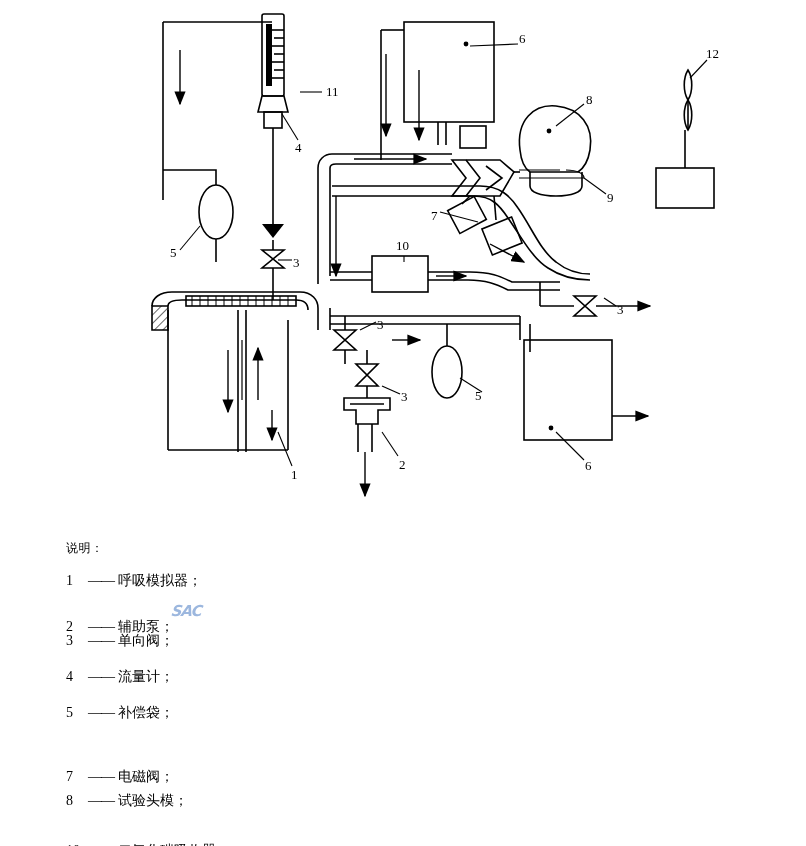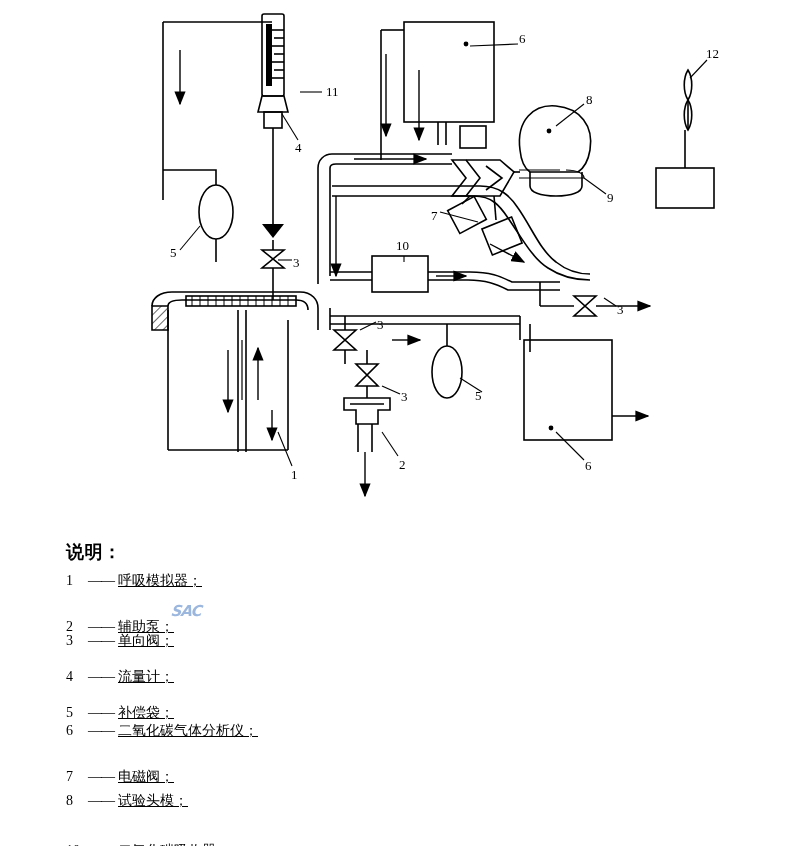--- a/index.html
+++ b/index.html
@@ -26,44 +26,42 @@
     position: absolute;
     left: 0;
     top: 520px;
     width: 806px;
     height: 326px;
   }
   .legend-title {
     position: absolute;
     left: 66px;
     top: 20px;
-    font-size: 18px;
+    font-size: 12px;
     letter-spacing: 0.5px;
-    font-weight: bold;
   }
   .legend-row {
     position: absolute;
     left: 66px;
     font-size: 14px;
     white-space: nowrap;
   }
   .legend-num {
     display: inline-block;
     width: 22px;
     text-align: left;
   }
   .legend-dash {
     display: inline-block;
     width: 30px;
     text-align: left;
     letter-spacing: -1px;
   }
   .legend-label {
     display: inline-block;
-    text-decoration: underline;
   }
   .watermark {
     position: absolute;
     left: 172px;
     top: 82px;
     font-family: "DejaVu Sans", sans-serif;
     font-size: 15px;
     font-weight: bold;
     font-style: italic;
     color: #7b9fd4;
@@ -291,23 +289,20 @@
   </div>
   <div class="legend-row" style="top:112px">
     <span class="legend-num">3</span><span class="legend-dash">——</span><span class="legend-label">单向阀；</span>
   </div>
   <div class="legend-row" style="top:148px">
     <span class="legend-num">4</span><span class="legend-dash">——</span><span class="legend-label">流量计；</span>
   </div>
   <div class="legend-row" style="top:184px">
     <span class="legend-num">5</span><span class="legend-dash">——</span><span class="legend-label">补偿袋；</span>
   </div>
-  <div class="legend-row" style="top:202px">
-    <span class="legend-num">6</span><span class="legend-dash">——</span><span class="legend-label">二氧化碳气体分析仪；</span>
-  </div>
   <div class="legend-row" style="top:248px">
     <span class="legend-num">7</span><span class="legend-dash">——</span><span class="legend-label">电磁阀；</span>
   </div>
   <div class="legend-row" style="top:272px">
     <span class="legend-num">8</span><span class="legend-dash">——</span><span class="legend-label">试验头模；</span>
   </div>
   <div class="legend-row" style="top:322px">
     <span class="legend-num">10</span><span class="legend-dash">——</span><span class="legend-label">二氧化碳吸收器；</span>
   </div>
 

